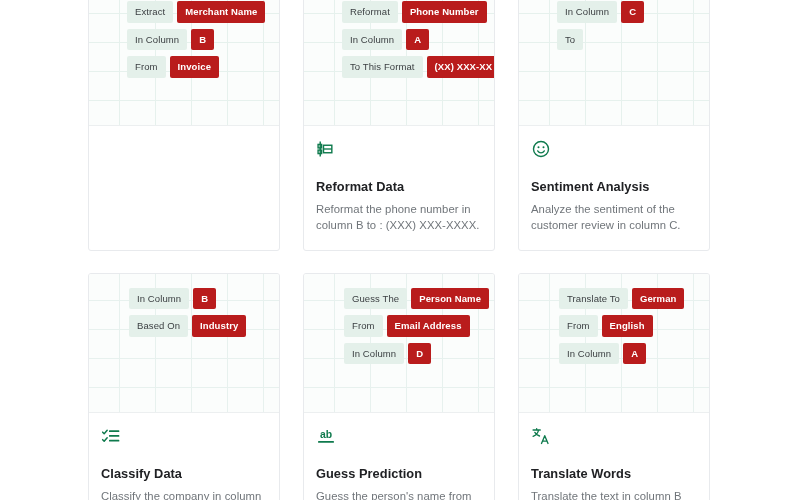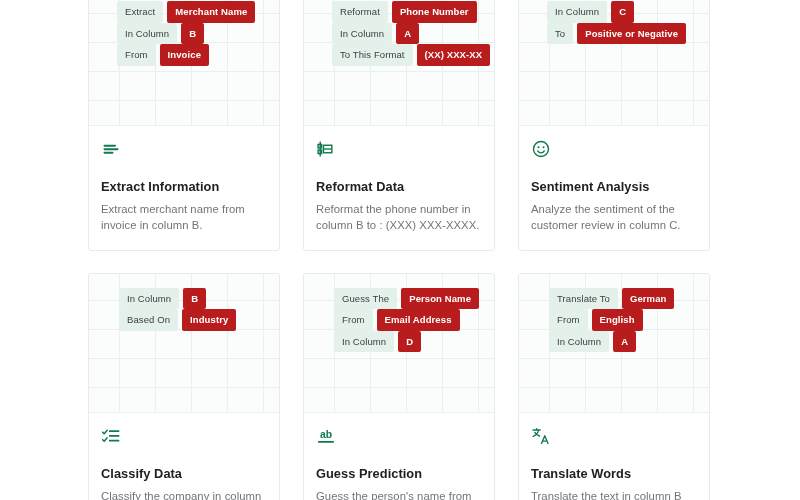--- a/index.html
+++ b/index.html
@@ -56,26 +56,26 @@
     background-image:
       linear-gradient(to right, #e3efeb 1px, transparent 1px),
       linear-gradient(to bottom, #e3efeb 1px, transparent 1px);
     background-size: 36px 29px;
     background-position: -6px -3px;
     opacity: .85;
   }
 
   .tags {
     position: absolute;
-    left: 8px;
+    left: 18px;
     top: 14px;
     width: 100%;
     display: flex;
     flex-direction: column;
-    gap: 0;
+    gap: 6px;
     padding-left: 20px;
   }
   .tags.indent-1 { padding-left: 22px; }
   .tag-row {
     display: flex;
     align-items: center;
     gap: 4px;
     white-space: nowrap;
   }
 
@@ -144,31 +144,20 @@
             <div class="tag-row">
               <span class="chip light">In Column</span>
               <span class="chip solid">B</span>
             </div>
             <div class="tag-row">
               <span class="chip light">From</span>
               <span class="chip solid">Invoice</span>
             </div>
           </div>
         </div>
-        <div class="body">
-          <span class="icon">
-            <svg width="20" height="20" viewBox="0 0 24 24">
-              <rect x="3" y="7" width="15" height="2.2" rx="1" fill="#0f7a4d"></rect>
-              <rect x="3" y="11.2" width="18" height="2.2" rx="1" fill="#0f7a4d"></rect>
-              <rect x="3" y="15.4" width="12" height="2.2" rx="1" fill="#0f7a4d"></rect>
-            </svg>
-          </span>
-          <h3 class="title">Extract Information</h3>
-          <p class="desc">Extract merchant name from invoice in column B.</p>
-        </div>
       </div>
       <div class="card">
         <div class="sheet">
           <div class="sheet-grid"></div>
           <div class="tags">
             <div class="tag-row">
               <span class="chip light">Reformat</span>
               <span class="chip solid">Phone Number</span>
             </div>
             <div class="tag-row">
@@ -198,21 +187,20 @@
       <div class="card">
         <div class="sheet">
           <div class="sheet-grid"></div>
           <div class="tags">
             <div class="tag-row">
               <span class="chip light">In Column</span>
               <span class="chip solid">C</span>
             </div>
             <div class="tag-row">
               <span class="chip light">To</span>
-              <span class="chip solid">Positive or Negative</span>
             </div>
           </div>
         </div>
         <div class="body">
           <span class="icon">
             <svg width="20" height="20" viewBox="0 0 24 24">
               <circle cx="12" cy="12" r="9" fill="none" stroke="#0f7a4d" stroke-width="1.7"></circle>
               <circle cx="9" cy="10" r="1.2" fill="#0f7a4d"></circle>
               <circle cx="15" cy="10" r="1.2" fill="#0f7a4d"></circle>
               <path d="M8 14.2c1 1.6 2.4 2.4 4 2.4s3-0.8 4-2.4" fill="none" stroke="#0f7a4d" stroke-width="1.6" stroke-linecap="round"></path>

